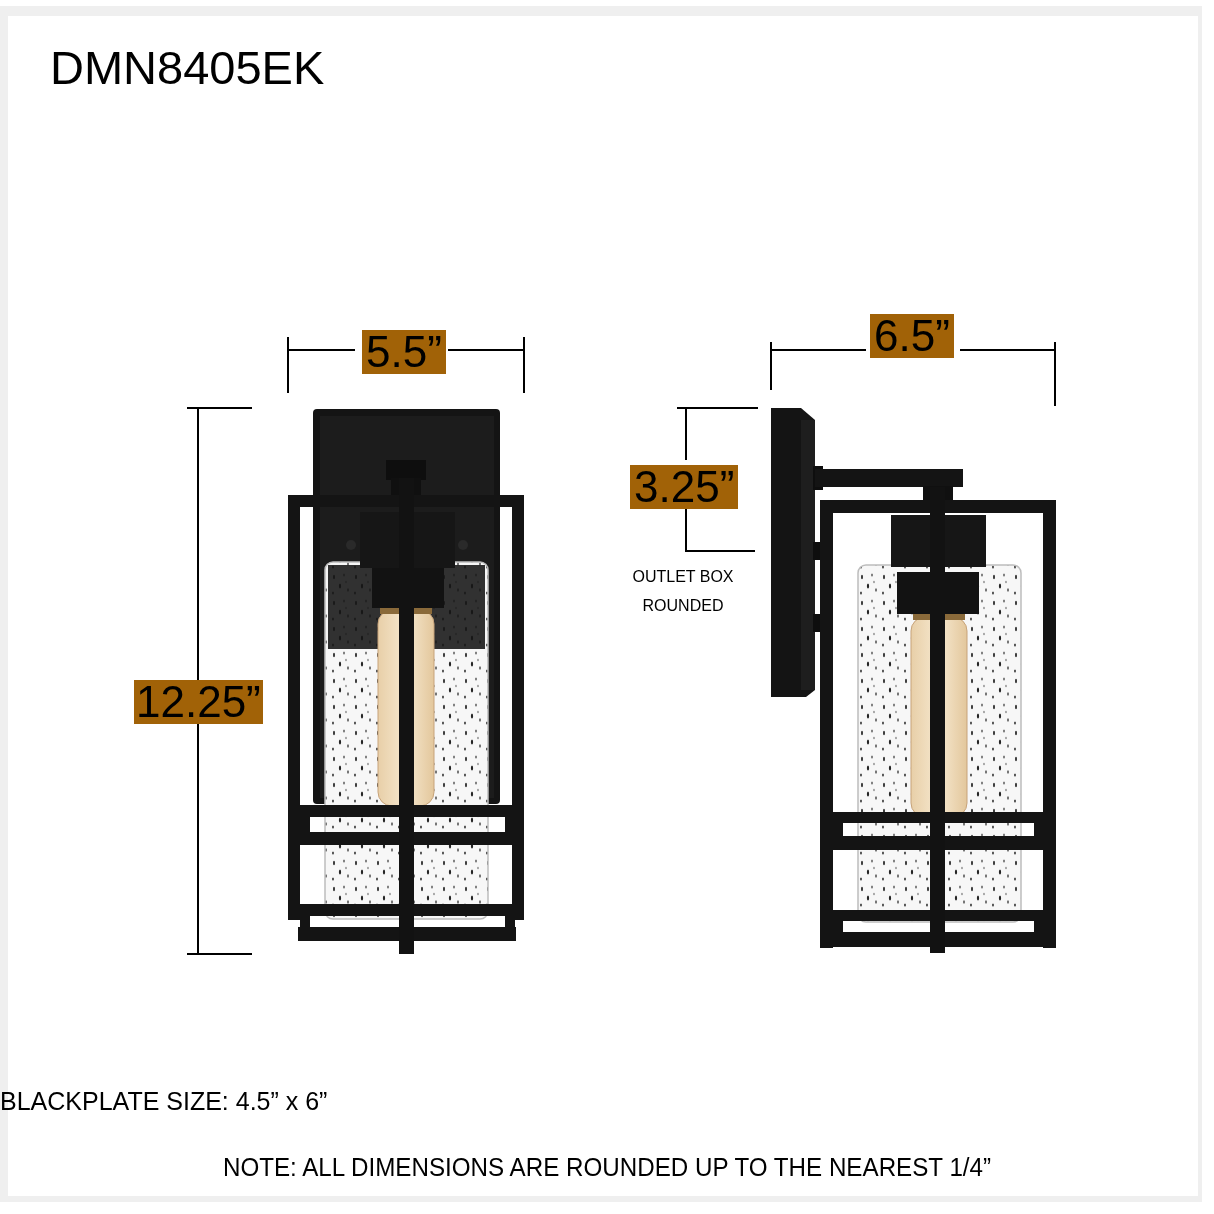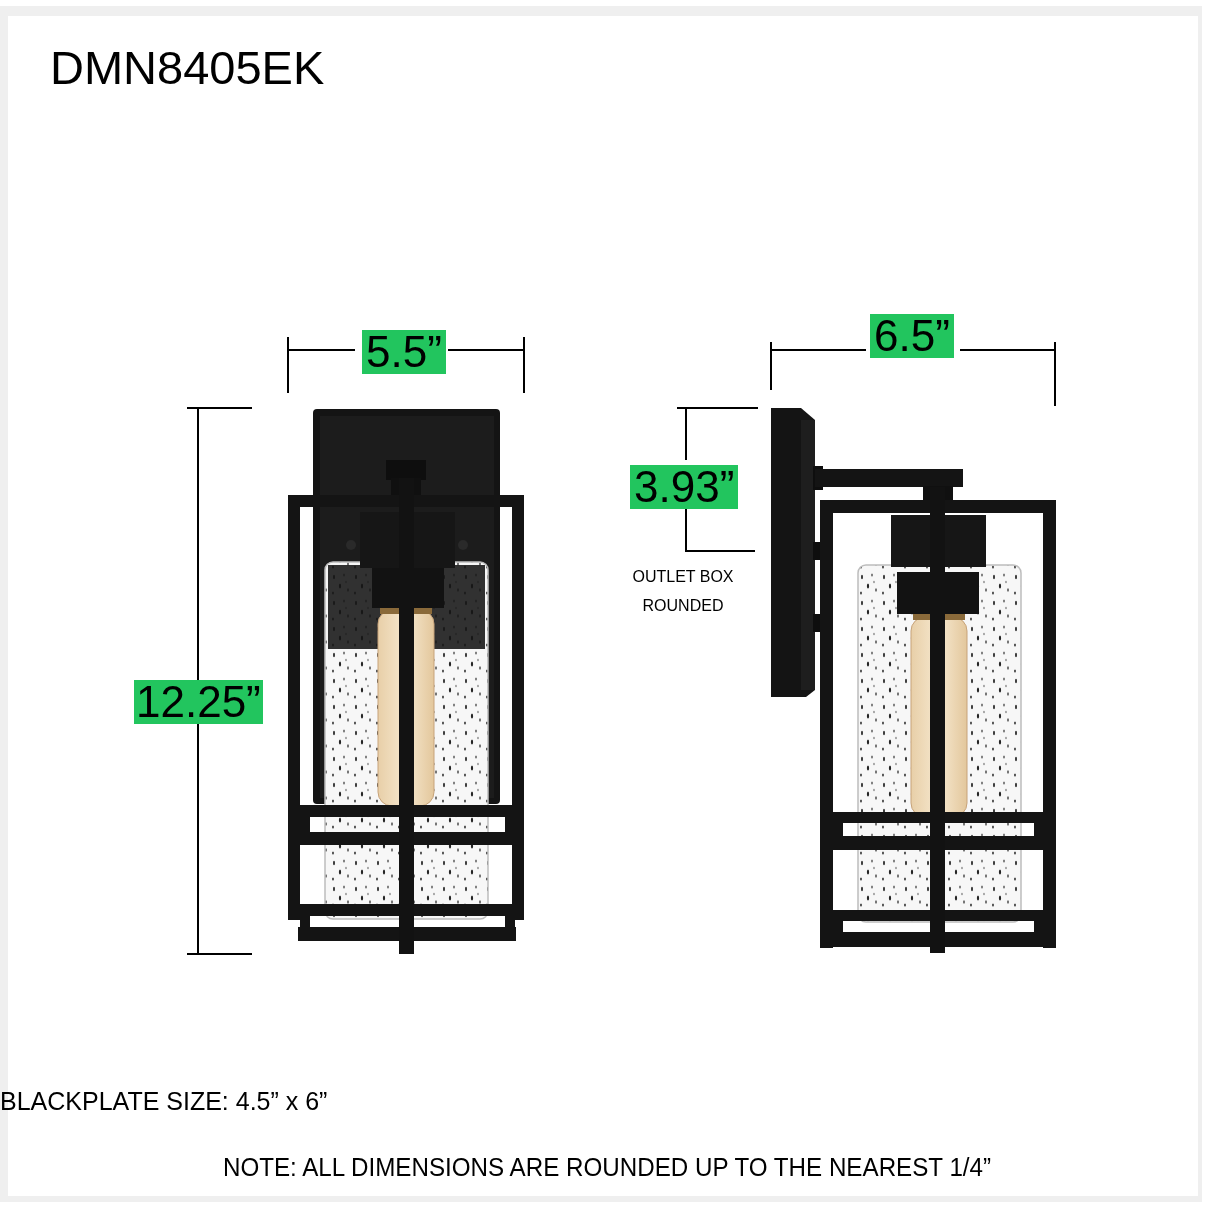--- a/index.html
+++ b/index.html
@@ -2,21 +2,21 @@
 <html><head>
   <meta charset="utf-8">
   <style>
     html, body { margin: 0; padding: 0; background: #ffffff; }
     body { width: 1214px; height: 1214px; position: relative; overflow: hidden; font-family: "Liberation Sans", sans-serif; }
     .frame { position: absolute; left: 0; top: 6px; width: 1202px; height: 1196px; background: #efefef; }
     .sheet { position: absolute; left: 8px; top: 16px; width: 1190px; height: 1180px; background: #ffffff; }
     .drawing { position: absolute; left: 0; top: 0; width: 1214px; height: 1214px; }
     .txt { position: absolute; color: #000; white-space: nowrap; }
     .model { left: 50px; top: 40px; font-size: 47px; letter-spacing: 0px; }
-    .dim { font-size: 44px; line-height: 1; background: #22c55e; padding: 0 4px; }
+    .dim { font-size: 44px; line-height: 1; background: #a16207; padding: 0 4px; }
     .dim-55 { left: 362px; top: 330px; }
     .dim-65 { left: 870px; top: 314px; }
     .dim-1225 { left: 134px; top: 680px; padding: 0 2px; }
     .dim-325 { left: 630px; top: 465px; }
     .outlet { font-size: 16px; line-height: 29px; text-align: center; left: 598px; top: 562px; width: 170px; }
     .blackplate { font-size: 25px; left: 0; width: 1214px; text-align: left; top: 1087px; }
     .note { font-size: 26px; left: 0; width: 1214px; text-align: center; top: 1152px; transform: scaleX(0.93); }
   </style>
 </head>
 <body>
@@ -146,21 +146,21 @@
 
     <rect x="930" y="487" width="15" height="466" fill="#121212"></rect>
   </g>
 </svg>
 
 <div class="txt model">DMN8405EK</div>
 
 <div class="txt dim dim-55">5.5”</div>
 <div class="txt dim dim-1225">12.25”</div>
 <div class="txt dim dim-65">6.5”</div>
-<div class="txt dim dim-325">3.93”</div>
+<div class="txt dim dim-325">3.25”</div>
 
 <div class="txt outlet">
   <div>OUTLET BOX</div>
   <div>ROUNDED</div>
 </div>
 
 <div class="txt blackplate">BLACKPLATE SIZE: 4.5” x 6”</div>
 <div class="txt note">NOTE: ALL DIMENSIONS ARE ROUNDED UP TO THE NEAREST 1/4”</div>
 
 </body></html>

